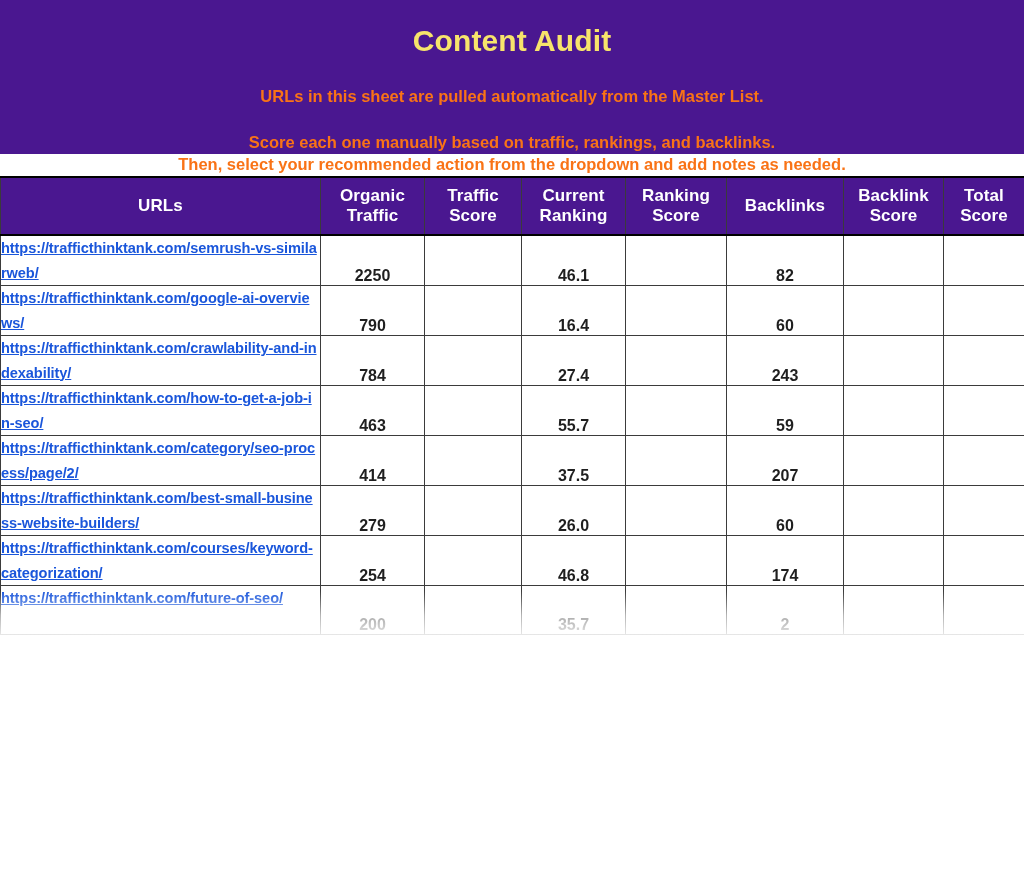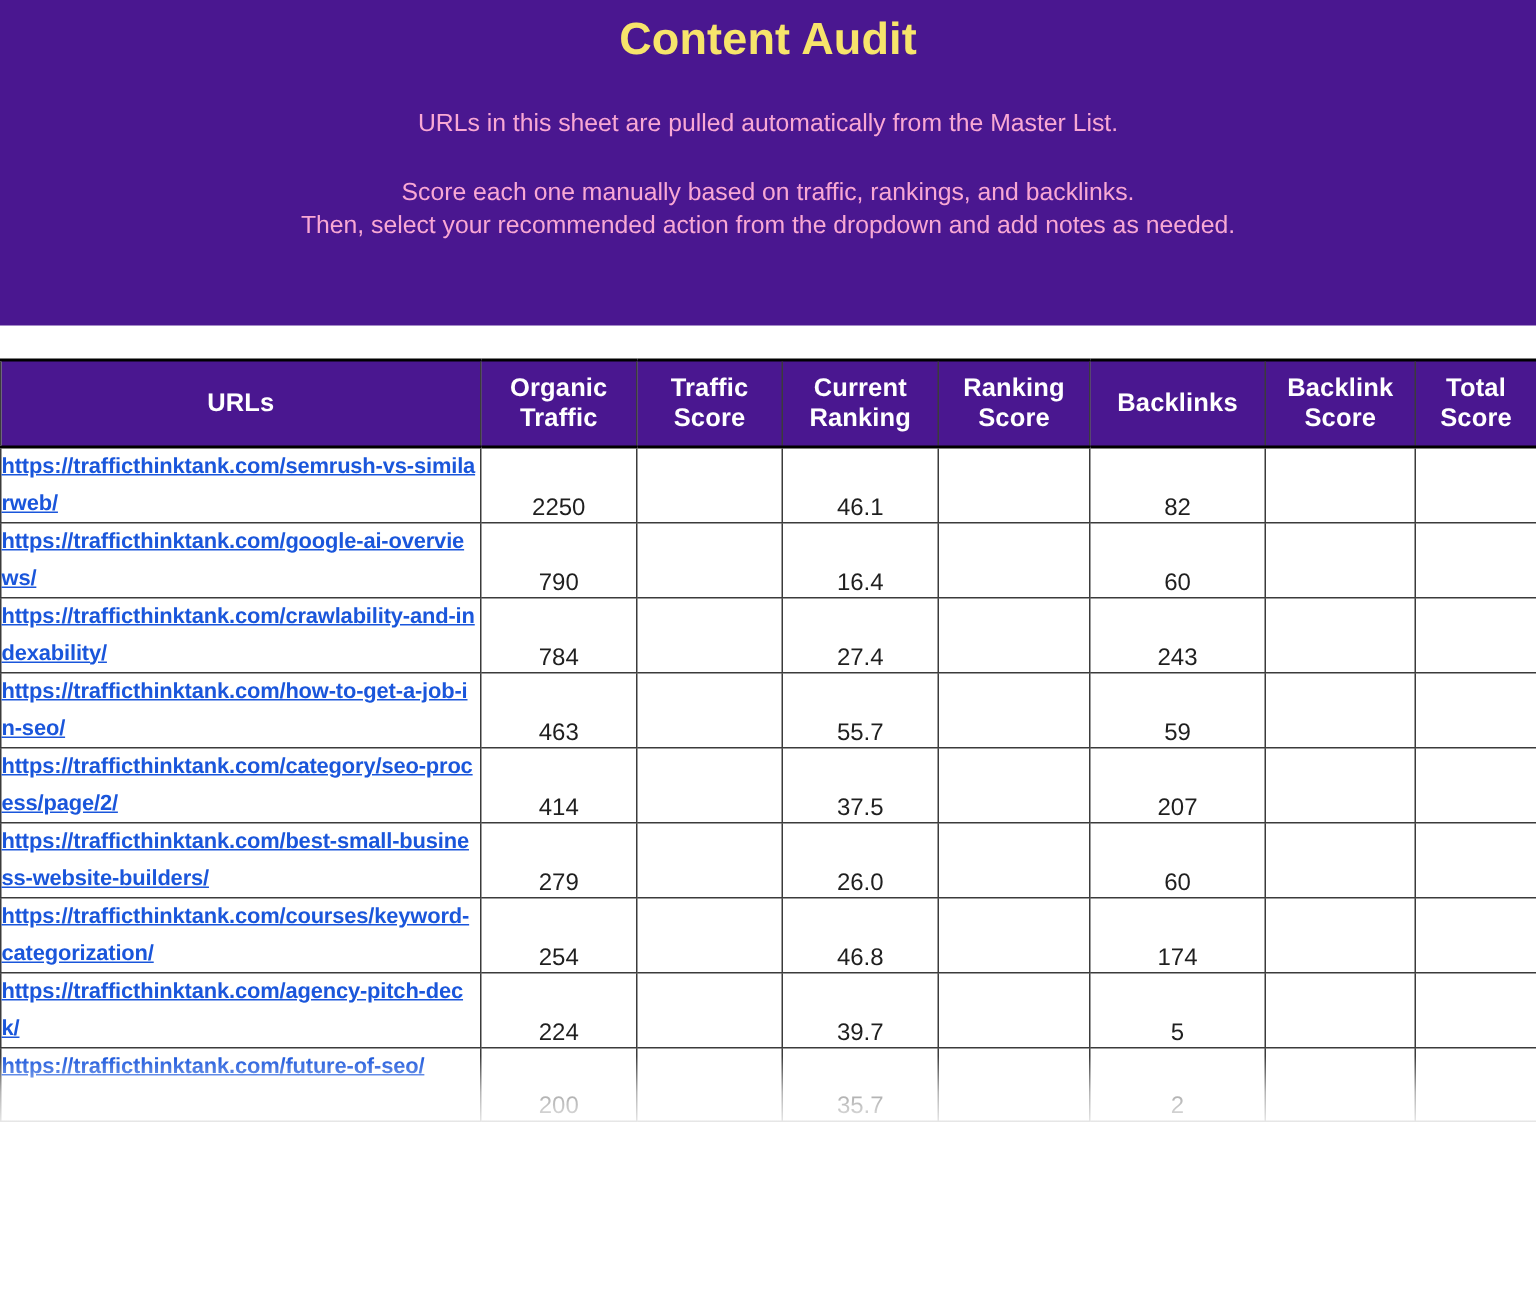--- a/index.html
+++ b/index.html
@@ -12,37 +12,37 @@
     overflow: hidden;
     background: #ffffff;
     font-family: "Liberation Sans", sans-serif;
     -webkit-font-smoothing: antialiased;
   }
 
   
   .banner {
     background: #4A1790;
     width: 1024px;
-    height: 217px;
+    height: 154px;
     box-sizing: border-box;
-    padding: 4px 0 0 0;
+    padding: 18px 0 0 0;
     position: relative;
   }
   .banner-title {
     color: #F7E46B;
     font-size: 30px;
     font-weight: bold;
     text-align: center;
     line-height: 46px;
     letter-spacing: 0.1px;
   }
   .banner-line {
-    color: #f9a8d4;
+    color: #f97316;
     font-size: 16.5px;
-    font-weight: normal;
+    font-weight: bold;
     text-align: center;
     line-height: 22px;
   }
   .banner-line.l1 { margin-top: 21px; }
   .banner-line.l2 { margin-top: 24px; text-align: center; }
   .banner-line.l3 { }
 
   
   .gap {
     height: 22px;
@@ -103,21 +103,21 @@
     font-weight: bold;
     text-decoration: underline;
     line-height: 24.5px;
     word-break: break-all;
     letter-spacing: -0.1px;
   }
   td.num-cell {
     text-align: center;
     color: #1f1f1f;
     font-size: 16px;
-    font-weight: normal;
+    font-weight: bold;
     padding-bottom: 6px;
     vertical-align: bottom;
   }
   td.blank-cell { background: #ffffff; }
 
   
   col.c-url   { width: 320px; }
   col.c-ot    { width: 104px; }
   col.c-ts    { width: 97px; }
   col.c-cr    { width: 104px; }
@@ -260,30 +260,20 @@
           <td class="url-cell"><a href="#">https://trafficthinktank.com/courses/keyword-categorization/</a></td>
           <td class="num-cell">254</td>
           <td class="blank-cell"></td>
           <td class="num-cell">46.8</td>
           <td class="blank-cell"></td>
           <td class="num-cell">174</td>
           <td class="blank-cell"></td>
           <td class="blank-cell"></td>
         </tr>
         <tr>
-          <td class="url-cell"><a href="#">https://trafficthinktank.com/agency-pitch-deck/</a></td>
-          <td class="num-cell">224</td>
-          <td class="blank-cell"></td>
-          <td class="num-cell">39.7</td>
-          <td class="blank-cell"></td>
-          <td class="num-cell">5</td>
-          <td class="blank-cell"></td>
-          <td class="blank-cell"></td>
-        </tr>
-        <tr>
           <td class="url-cell"><a href="#">https://trafficthinktank.com/future-of-seo/</a></td>
           <td class="num-cell">200</td>
           <td class="blank-cell"></td>
           <td class="num-cell">35.7</td>
           <td class="blank-cell"></td>
           <td class="num-cell">2</td>
           <td class="blank-cell"></td>
           <td class="blank-cell"></td>
         </tr>
       </tbody>

